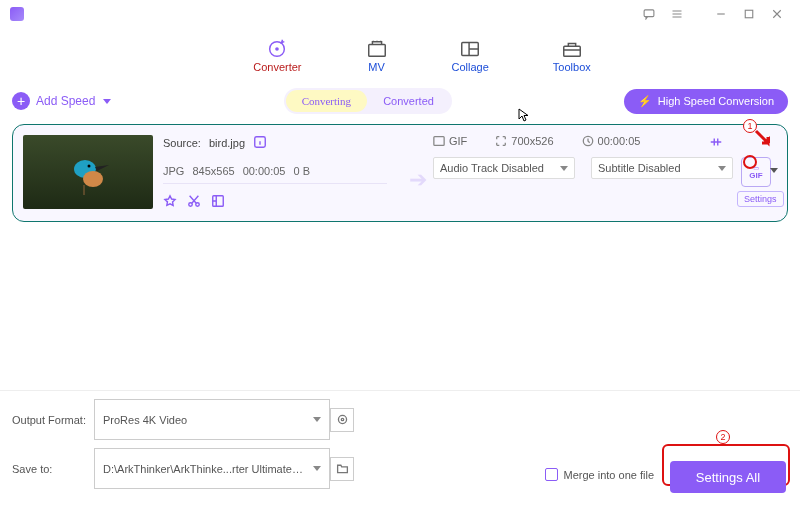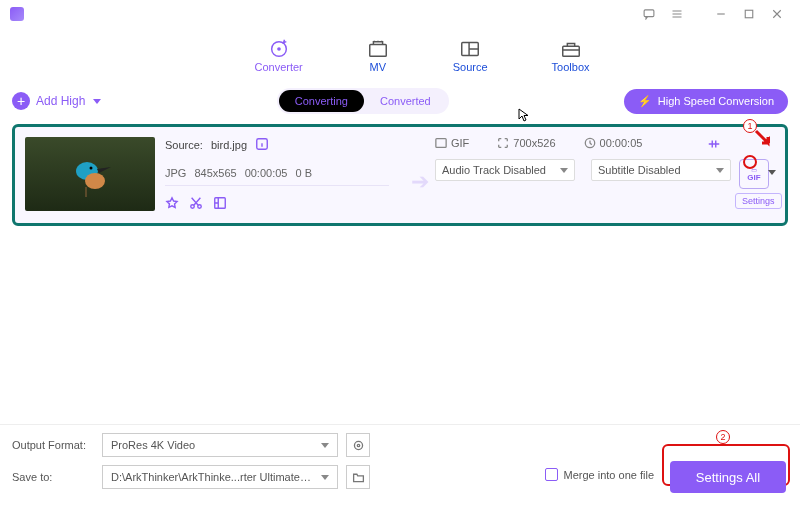--- a/index.html
+++ b/index.html
@@ -7,39 +7,39 @@
   
   .titlebar{height:28px;display:flex;align-items:center;padding:0 10px;}
   .app-logo{width:14px;height:14px;background:linear-gradient(135deg,#8b5cf6,#a78bfa);border-radius:3px;margin-right:6px;}
   .app-title{font-size:12px;color:#555;}
   .title-spacer{flex:1;}
   .title-ctrl{width:26px;height:26px;display:flex;align-items:center;justify-content:center;color:#888;margin-left:2px;}
   .title-ctrl svg{width:12px;height:12px;stroke:#888;fill:none;stroke-width:1.5;}
   
   .tabs{height:56px;display:flex;justify-content:center;align-items:center;gap:64px;}
   .tab{display:flex;flex-direction:column;align-items:center;gap:2px;color:#1d4ed8;}
-  .tab.active{color:#8b5cf6;margin-left:44px;}
+  .tab.active{color:#b91c1c;margin-left:44px;}
   .tab-icon{width:22px;height:20px;display:flex;align-items:center;justify-content:center;}
   .tab-icon svg{stroke:#555;fill:none;stroke-width:1.6;}
   .tab.active .tab-icon svg{stroke:#8b5cf6;}
   .tab-label{font-size:11px;}
   
   .toolbar{height:34px;display:flex;align-items:center;padding:0 12px;gap:10px;}
   .add-btn{display:flex;align-items:center;gap:6px;color:#8b5cf6;}
   .plus-circle{width:18px;height:18px;border-radius:50%;background:#8b5cf6;color:#fff;display:flex;align-items:center;justify-content:center;font-size:14px;line-height:1;}
   .caret{width:0;height:0;border-left:4px solid transparent;border-right:4px solid transparent;border-top:5px solid #8b5cf6;margin-left:2px;}
   .tb-spacer{flex:1;}
   .pill-group{display:flex;background:#f4f0fd;border-radius:14px;padding:2px;}
   .pill{padding:5px 16px;border-radius:12px;color:#8b5cf6;font-size:11px;}
-  .pill.active{background:#000000;}
+  .pill.active{background:#fef9c3;font-family:Liberation Serif, serif;}
   .hsc{background:#8b5cf6;color:#fff;border-radius:14px;padding:6px 14px;font-size:11px;display:flex;align-items:center;gap:6px;}
   .bolt{color:#fde047;}
   
   .card-wrap{padding:6px 12px;}
-  .card{border:3px solid #0f766e;background:#f9f7ff;border-radius:6px;padding:10px 54px 10px 10px;position:relative;display:flex;gap:10px;}
+  .card{border:1px solid #0f766e;background:#f9f7ff;border-radius:12px;padding:10px 54px 10px 10px;position:relative;display:flex;gap:10px;}
   .thumb{width:130px;height:74px;background:linear-gradient(#3a4a2a,#1e2a15);border-radius:2px;position:relative;overflow:hidden;}
   .bird{position:absolute;left:42px;top:14px;width:46px;height:46px;}
   .bird svg{width:100%;height:100%;}
   .col{flex:1;min-width:0;}
   .row{display:flex;align-items:center;gap:8px;font-size:11px;color:#666;}
   .row.first{color:#444;margin-bottom:14px;}
   .hline{height:1px;background:#e8e3f7;margin:6px 0 10px 0;}
   .mini-icon{color:#8b5cf6;}
   .mini-icon svg{width:14px;height:14px;stroke:#8b5cf6;fill:none;stroke-width:1.6;}
   .tool-icons{display:flex;gap:10px;}
@@ -62,23 +62,23 @@
   .cursor{position:absolute;left:518px;top:108px;}
   .cursor svg{width:14px;height:14px;}
   
   .anno-circle{position:absolute;width:14px;height:14px;border:2px solid #d11;border-radius:50%;}
   .anno-num{position:absolute;width:14px;height:14px;border:1px solid #d11;border-radius:50%;color:#d11;font-size:9px;display:flex;align-items:center;justify-content:center;background:#fff;}
   .anno-arrow{position:absolute;}
   .anno-arrow svg{fill:#d11;}
   .anno-rect{position:absolute;border:2px solid #d11;border-radius:6px;}
   
   .bottom{position:absolute;left:0;right:0;bottom:0;border-top:1px solid #eee;padding:8px 12px 10px 12px;}
-  .brow{display:flex;align-items:center;gap:8px;margin-bottom:8px;font-size:11px;color:#555;}
+  .brow{display:flex;align-items:center;margin-bottom:8px;font-size:11px;color:#555;}
   .blabel{width:82px;}
-  .bsel{border:1px solid #ccc;height:24px;display:flex;align-items:center;padding:0 8px;min-width:0;}
+  .bsel{border:1px solid #ccc;height:41px;display:flex;align-items:center;padding:0 8px;min-width:0;}
   .bsel.main{width:236px;}
   .bsel .scar{margin-left:auto;width:0;height:0;border-left:4px solid transparent;border-right:4px solid transparent;border-top:5px solid #888;}
   .iconbtn{width:24px;height:24px;border:1px solid #ccc;display:flex;align-items:center;justify-content:center;}
   .iconbtn svg{width:13px;height:13px;stroke:#777;fill:none;stroke-width:1.6;}
   .merge{display:flex;align-items:center;gap:6px;position:absolute;right:146px;bottom:26px;font-size:11px;color:#555;}
   .merge .cb{width:13px;height:13px;border:1.5px solid #8b5cf6;border-radius:2px;}
   .convert{position:absolute;right:14px;bottom:14px;width:116px;height:32px;background:#8b5cf6;color:#fff;border-radius:4px;display:flex;align-items:center;justify-content:center;font-size:13px;}
 </style>
 </head>
 <body>
@@ -135,37 +135,37 @@
       </span>
     <span class="tab-label">MV</span>
   </div>
   <div class="tab">
     <span class="tab-icon">
         <svg viewBox="0 0 24 24">
           <rect x="3" y="5" width="18" height="14" rx="1"></rect>
           <path d="M11 5v14M11 12h10"></path>
         </svg>
       </span>
-    <span class="tab-label">Source</span>
+    <span class="tab-label">Collage</span>
   </div>
   <div class="tab">
     <span class="tab-icon">
         <svg viewBox="0 0 24 24">
           <rect x="3" y="9" width="18" height="11" rx="1"></rect>
           <path d="M3 13h18M8 9V6h8v3"></path>
         </svg>
       </span>
     <span class="tab-label">Toolbox</span>
   </div>
 </div>
 
 <div class="toolbar">
   <div class="add-btn">
     <span class="plus-circle">+</span>
-    <span>Add High</span>
+    <span>Add Speed</span>
     <span class="caret"></span>
   </div>
   <div class="tb-spacer"></div>
   <div class="pill-group">
     <div class="pill active">Converting</div>
     <div class="pill">Converted</div>
   </div>
   <div class="tb-spacer"></div>
   <div class="hsc">
     <span class="bolt">⚡</span>

